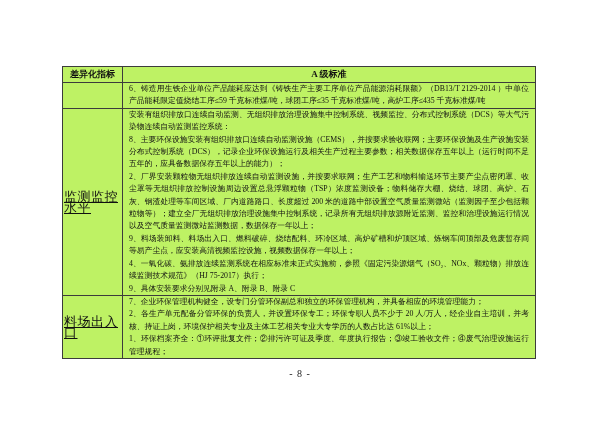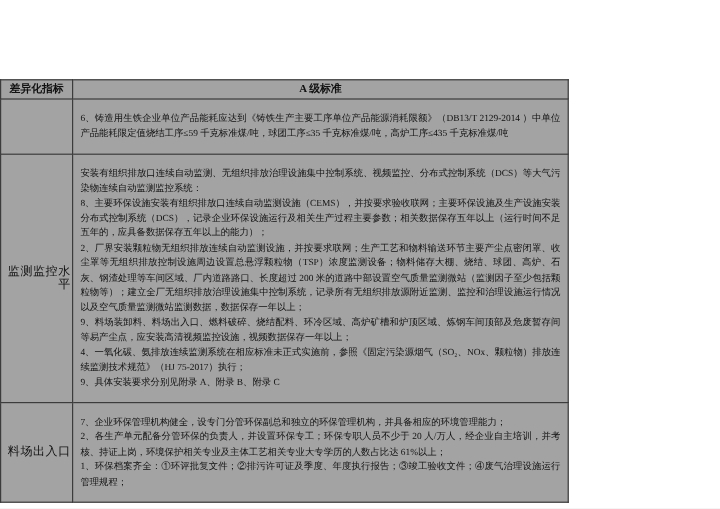--- a/index.html
+++ b/index.html
@@ -3,37 +3,38 @@
 <meta charset="utf-8">
 <style>
   html,body{margin:0;padding:0;background:#e8e8e8;}
   .doc-page{
     width:600px;height:424px;margin:0 auto;background:#ffffff;
     box-sizing:border-box;padding-top:66px;overflow:hidden;
     font-family:"Liberation Serif","DejaVu Serif",serif;color:#1a1a1a;
   }
   table.standards-table{
     border-collapse:collapse;table-layout:fixed;
-    width:474px;background:#a3a3a3;
+    margin-left:62px;width:474px;background:#bef264;
   }
   .standards-table td,.standards-table th{
     border:1px solid #3c3c3c;box-sizing:border-box;
   }
   th.head-cell{
     font-size:9px;font-weight:bold;text-align:center;
     padding:2px 1px;line-height:11px;color:#111;
   }
   td.label-cell{
-    width:60px;text-align:right;vertical-align:middle;
-    font-size:10px;padding:2px 1px;line-height:11px;color:#111;
+    width:60px;text-align:left;vertical-align:middle;
+    font-size:13px;padding:2px 1px;line-height:11px;color:#111;
     letter-spacing:0.5px;
+    text-decoration:underline;
   }
   td.content-cell{
     font-size:7.8px;line-height:12.4px;text-align:justify;
-    padding:10px 6px;vertical-align:middle;color:#111;
+    padding:0 6px;vertical-align:middle;color:#111;
   }
   .content-cell p{margin:0;text-justify:inter-ideograph;}
   .page-number{
     text-align:center;width:600px;margin-top:9px;
     font-size:10px;color:#222;letter-spacing:1px;
   }
 </style>
 </head>
 <body>
 

